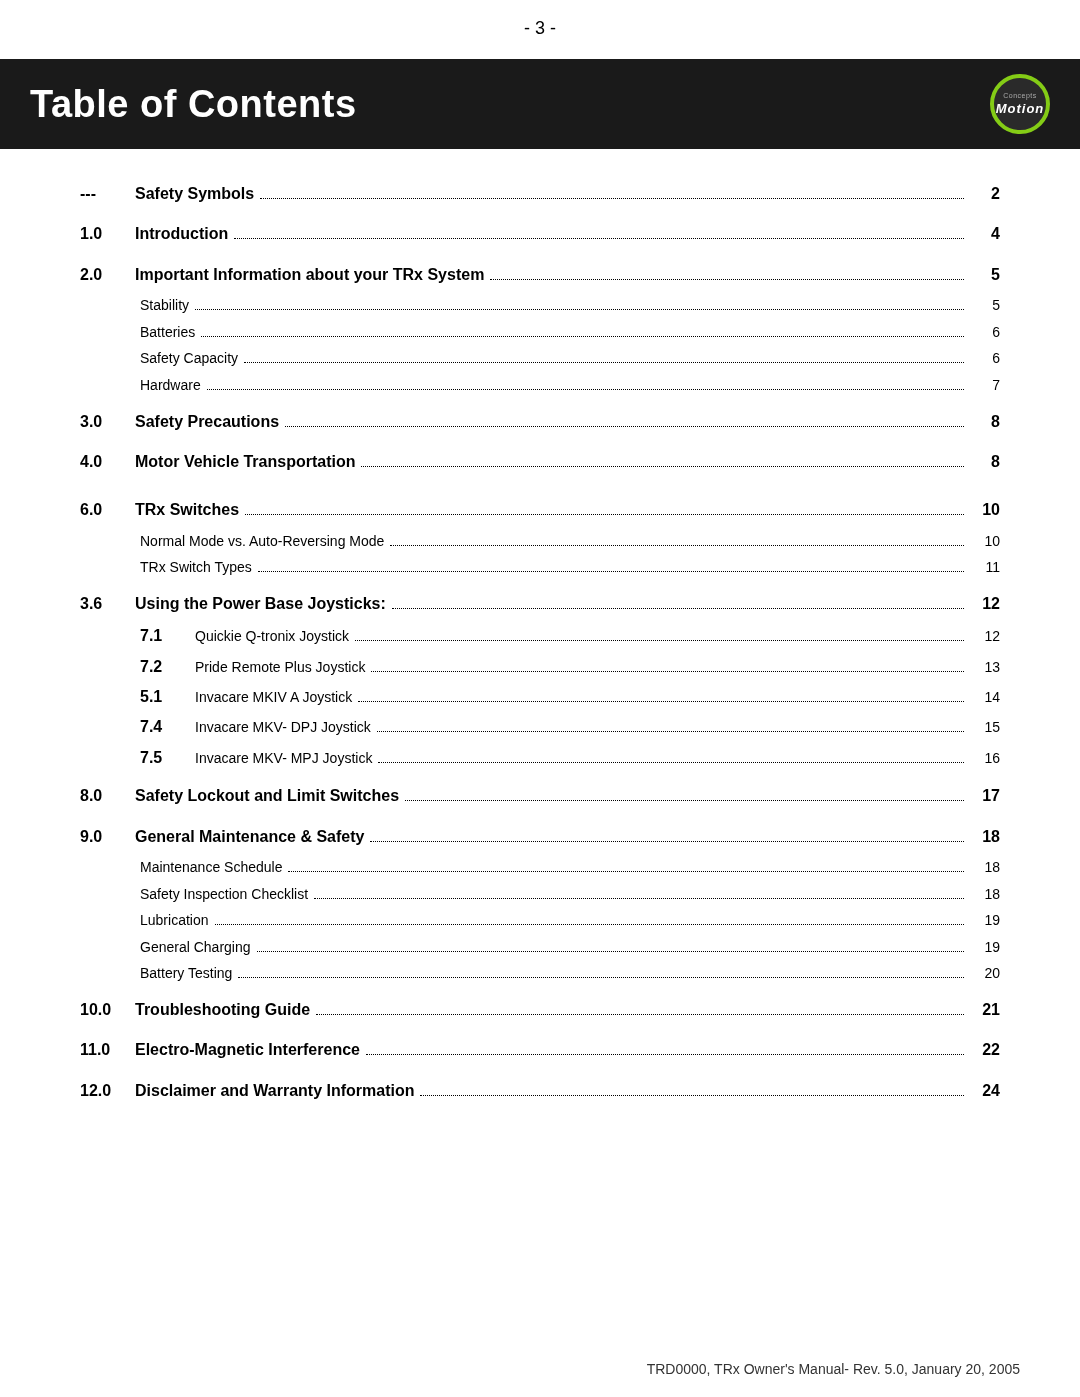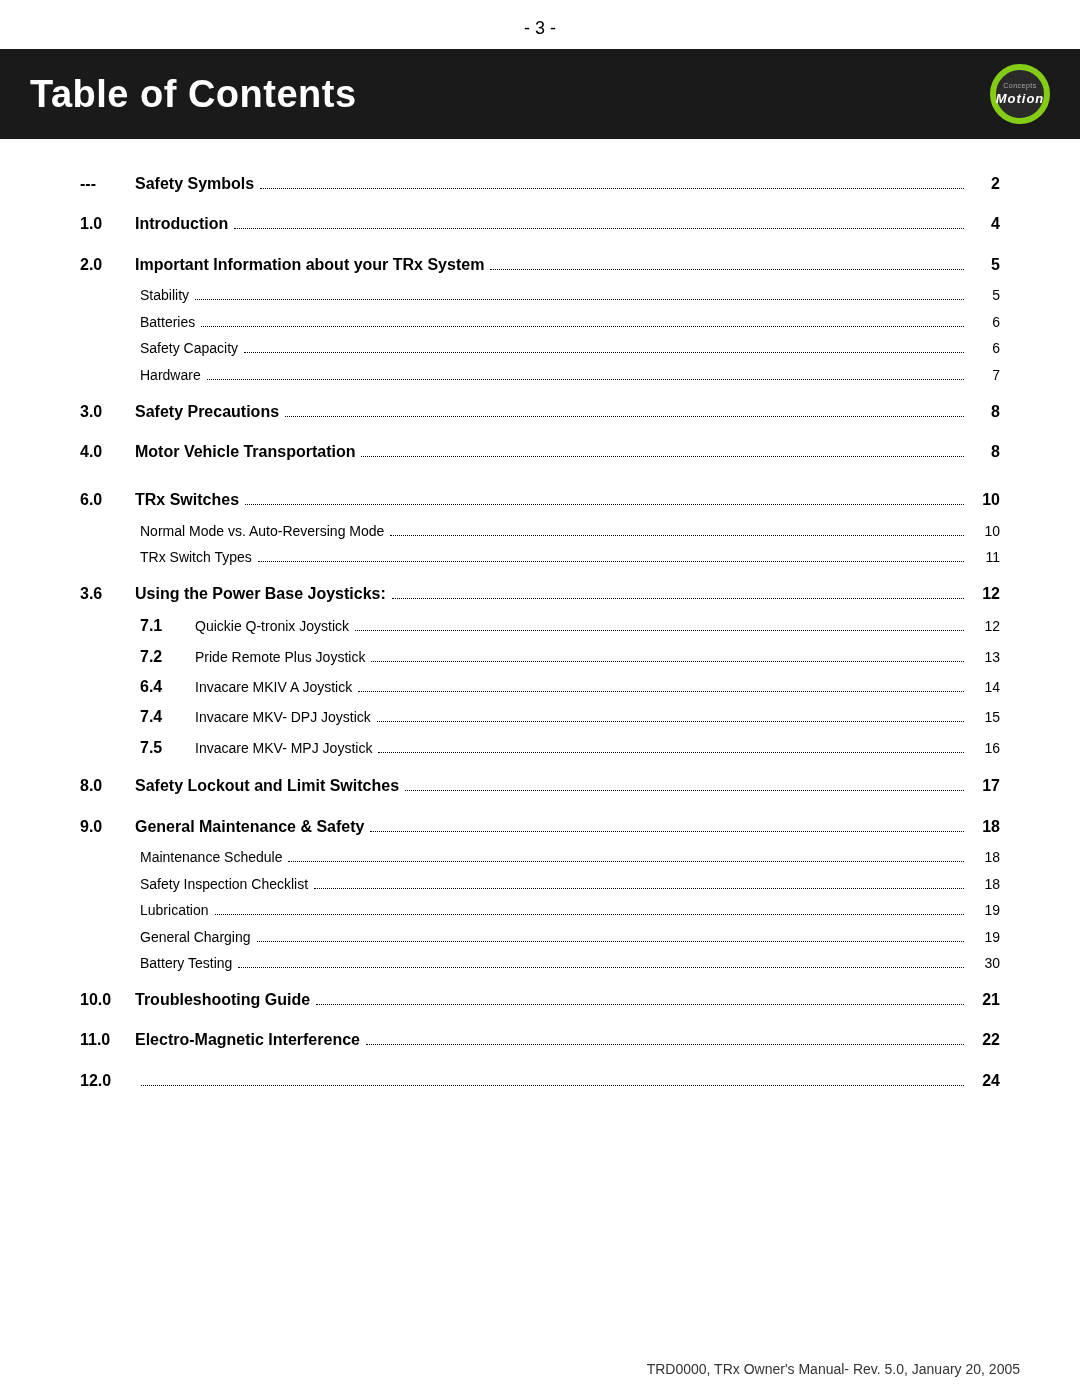--- a/index.html
+++ b/index.html
@@ -24,40 +24,41 @@
       color: #000;
     }
 
     .header-bar {
       background: #1a1a1a;
       display: flex;
       align-items: center;
       justify-content: space-between;
       padding: 9px 30px;
       height: 90px;
+      margin-top: 10px;
     }
 
     .header-title {
       color: #fff;
       font-size: 38px;
       font-weight: 900;
       letter-spacing: 0.5px;
     }
 
     .logo-container {
       display: flex;
       flex-direction: column;
       align-items: center;
       justify-content: center;
     }
 
     .logo-circle {
       width: 60px;
       height: 60px;
-      border: 6px solid #84cc16;
+      border: 4px solid #84cc16;
       border-radius: 50%;
       background: #2a2a2a;
       display: flex;
       flex-direction: column;
       align-items: center;
       justify-content: center;
       position: relative;
     }
 
     .logo-concepts {
@@ -253,21 +254,21 @@
       <span class="entry-dots"></span>
       <span class="entry-page normal">12</span>
     </div>
     <div class="toc-entry sub-entry">
       <span class="entry-number normal">7.2</span>
       <span class="entry-label normal">Pride Remote Plus Joystick</span>
       <span class="entry-dots"></span>
       <span class="entry-page normal">13</span>
     </div>
     <div class="toc-entry sub-entry">
-      <span class="entry-number normal">6.4</span>
+      <span class="entry-number normal">5.1</span>
       <span class="entry-label normal">Invacare MKIV A Joystick</span>
       <span class="entry-dots"></span>
       <span class="entry-page normal">14</span>
     </div>
     <div class="toc-entry sub-entry">
       <span class="entry-number normal">7.4</span>
       <span class="entry-label normal">Invacare MKV- DPJ Joystick</span>
       <span class="entry-dots"></span>
       <span class="entry-page normal">15</span>
     </div>
@@ -312,37 +313,38 @@
     <div class="toc-entry sub-entry">
 
       <span class="entry-label normal">General Charging</span>
       <span class="entry-dots"></span>
       <span class="entry-page normal">19</span>
     </div>
     <div class="toc-entry sub-entry">
 
       <span class="entry-label normal">Battery Testing</span>
       <span class="entry-dots"></span>
-      <span class="entry-page normal">30</span>
+      <span class="entry-page normal">20</span>
     </div>
     <div class="spacer"></div>
     <div class="toc-entry main-entry">
       <span class="entry-number">10.0</span>
       <span class="entry-label">Troubleshooting Guide</span>
       <span class="entry-dots"></span>
       <span class="entry-page">21</span>
     </div>
     <div class="spacer"></div>
     <div class="toc-entry main-entry">
       <span class="entry-number">11.0</span>
       <span class="entry-label">Electro-Magnetic Interference</span>
       <span class="entry-dots"></span>
       <span class="entry-page">22</span>
     </div>
     <div class="spacer"></div>
     <div class="toc-entry main-entry">
       <span class="entry-number">12.0</span>
+      <span class="entry-label">Disclaimer and Warranty Information</span>
       <span class="entry-dots"></span>
       <span class="entry-page">24</span>
     </div>
   </div>
 
 <div class="footer">TRD0000, TRx Owner's Manual- Rev. 5.0, January 20, 2005</div>
 
 </body></html>

